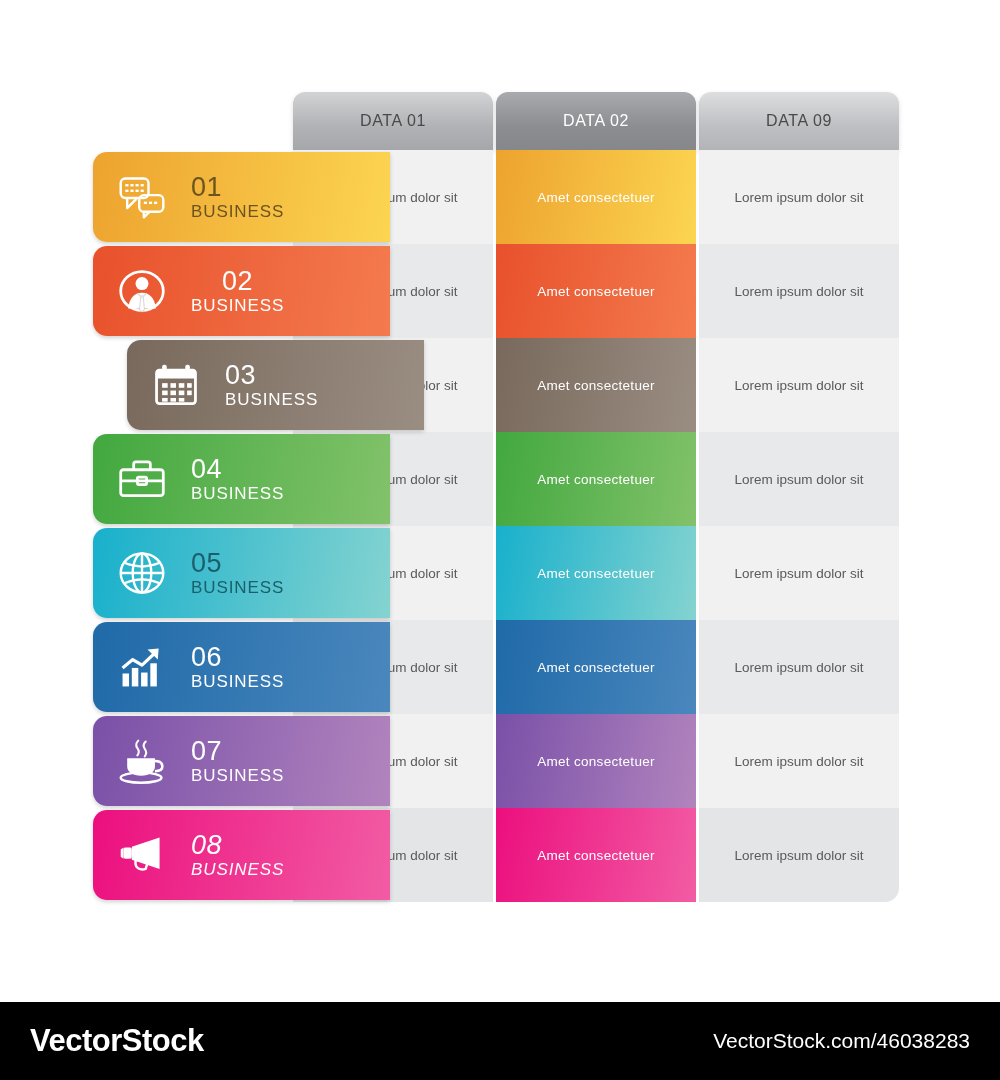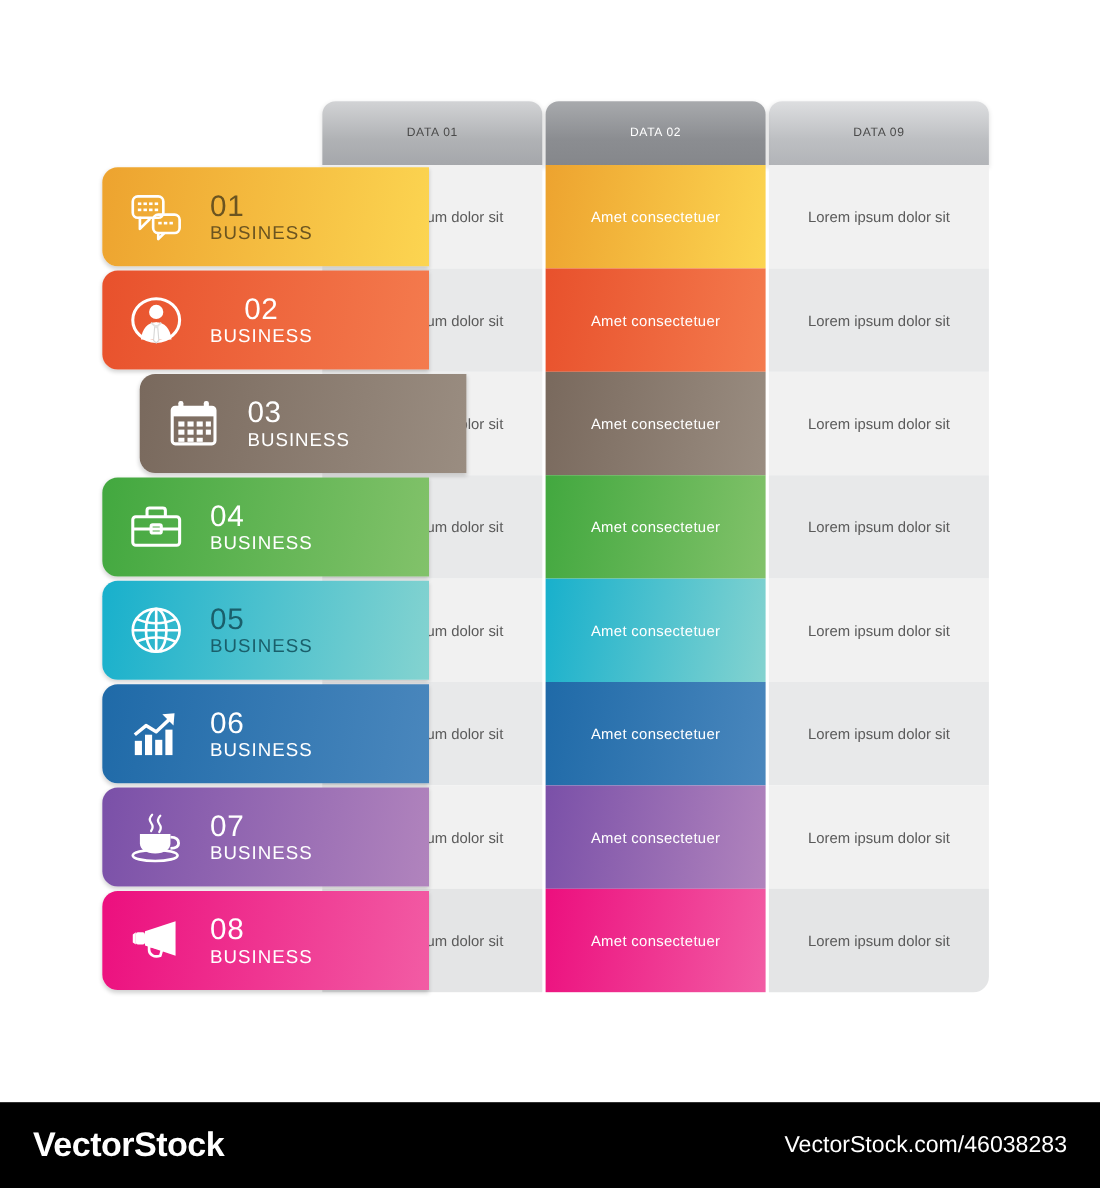--- a/index.html
+++ b/index.html
@@ -22,21 +22,21 @@
   
   .header-row { position:absolute; left:0; top:92px; width:1000px; height:58px; }
   .tab {
     position:absolute;
     top:0;
     height:58px;
     border-radius:12px 12px 0 0;
     display:flex;
     align-items:center;
     justify-content:center;
-    font-size:11px;
+    font-size:16px;
     letter-spacing:0.6px;
     box-shadow:0 2px 5px rgba(0,0,0,0.13);
   }
   .tab-1 { left:293px; width:200px; background:linear-gradient(180deg,#d2d3d5 0%, #b0b2b5 60%, #a5a7ab 100%); color:#4a4a4a; }
   .tab-2 { left:496px; width:200px; background:linear-gradient(180deg,#a8aaad 0%, #8b8d91 60%, #85878b 100%); color:#ffffff; z-index:3; }
   .tab-3 { left:699px; width:200px; background:linear-gradient(180deg,#dddee0 0%, #bdbfc2 60%, #b2b4b8 100%); color:#4a4a4a; }
 
   
   .body-area { position:absolute; left:0; top:150px; width:1000px; height:755px; }
 
@@ -349,21 +349,21 @@
       <div class="row row-last" style="top: 658px;">
         <div class="cell-c1" style="background: rgb(228, 229, 230);">
           <span>Lorem ipsum dolor sit</span>
         </div>
         <div class="cell-c2" style="background: linear-gradient(100deg, rgb(236, 15, 126) 0%, rgb(242, 92, 164) 100%);">
           <span>Amet  consectetuer</span>
         </div>
         <div class="cell-c3" style="background: rgb(228, 229, 230);">
           <span>Lorem ipsum dolor sit</span>
         </div>
-        <div class="bar" style="background: linear-gradient(100deg, rgb(236, 15, 126) 0%, rgb(242, 92, 164) 100%); color: rgb(255, 255, 255);">
+        <div class="bar" style="background: linear-gradient(100deg, rgb(236, 15, 126) 0%, rgb(242, 92, 164) 100%); color: rgb(255, 255, 255); font-style: italic;">
           <div class="bar-inner">
             <span class="bar-icon">
               <svg viewBox="0 0 54 54" width="50" height="50">
       <path d="M16 18 L46 8 L46 42 L16 32 Z" fill="#fff"></path>
       <rect x="7" y="19" width="9" height="12" rx="2" fill="#fff"></rect>
       <path d="M4 21 L7 19 L7 31 L4 29 Z" fill="#fff"></path>
       <path d="M20 32 L20 36 C20 41 25 44 31 42 L33 35 Z" fill="none" stroke="#fff" stroke-width="2.6" stroke-linejoin="round"></path>
     </svg>
             </span>
             <div class="bar-text">

